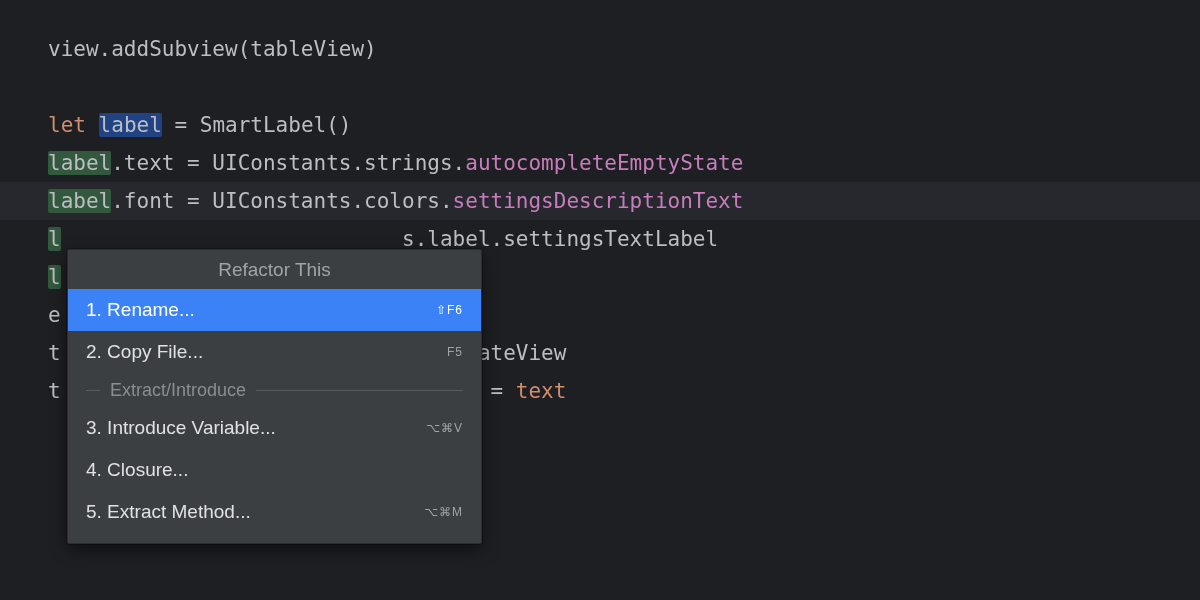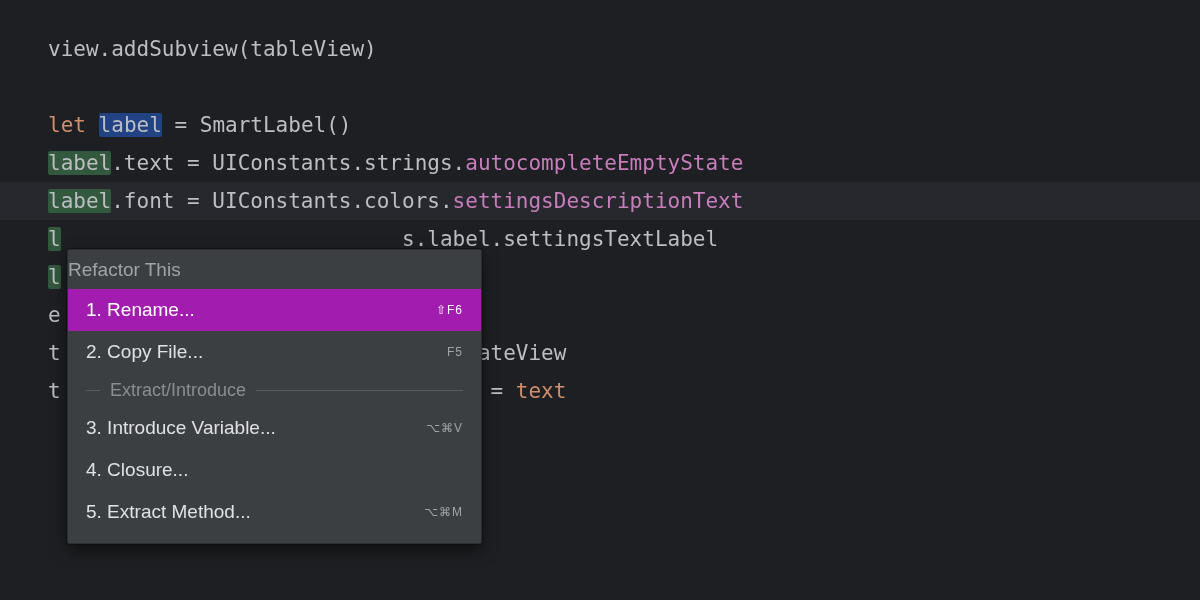--- a/index.html
+++ b/index.html
@@ -51,35 +51,35 @@
     background: #3c3f41;
     border: 1px solid #2b2d30;
     box-shadow: 0 6px 16px rgba(0,0,0,.5), 0 0 0 1px rgba(0,0,0,.2);
     font-family: -apple-system, BlinkMacSystemFont, "Segoe UI", sans-serif;
     font-size: 19px;
     color: #dfe1e5;
     border-radius: 2px;
     padding-bottom: 10px;
   }
   .popup-title {
-    text-align: left;
+    text-align: center;
     padding: 9px 0 8px;
     color: #a0a3a8;
     font-size: 19px;
   }
   .popup-item {
     display: flex;
     align-items: center;
     justify-content: space-between;
     padding: 0 18px;
     height: 42px;
     cursor: default;
   }
   .popup-item.selected {
-    background: #a21caf;
+    background: #3b82f6;
     color: #ffffff;
   }
   .popup-item.selected .shortcut { color: #ffffff; }
   .shortcut {
     color: #a0a3a8;
     font-size: 12px;
     letter-spacing: 1px;
   }
   .popup-sep {
     display: flex;

